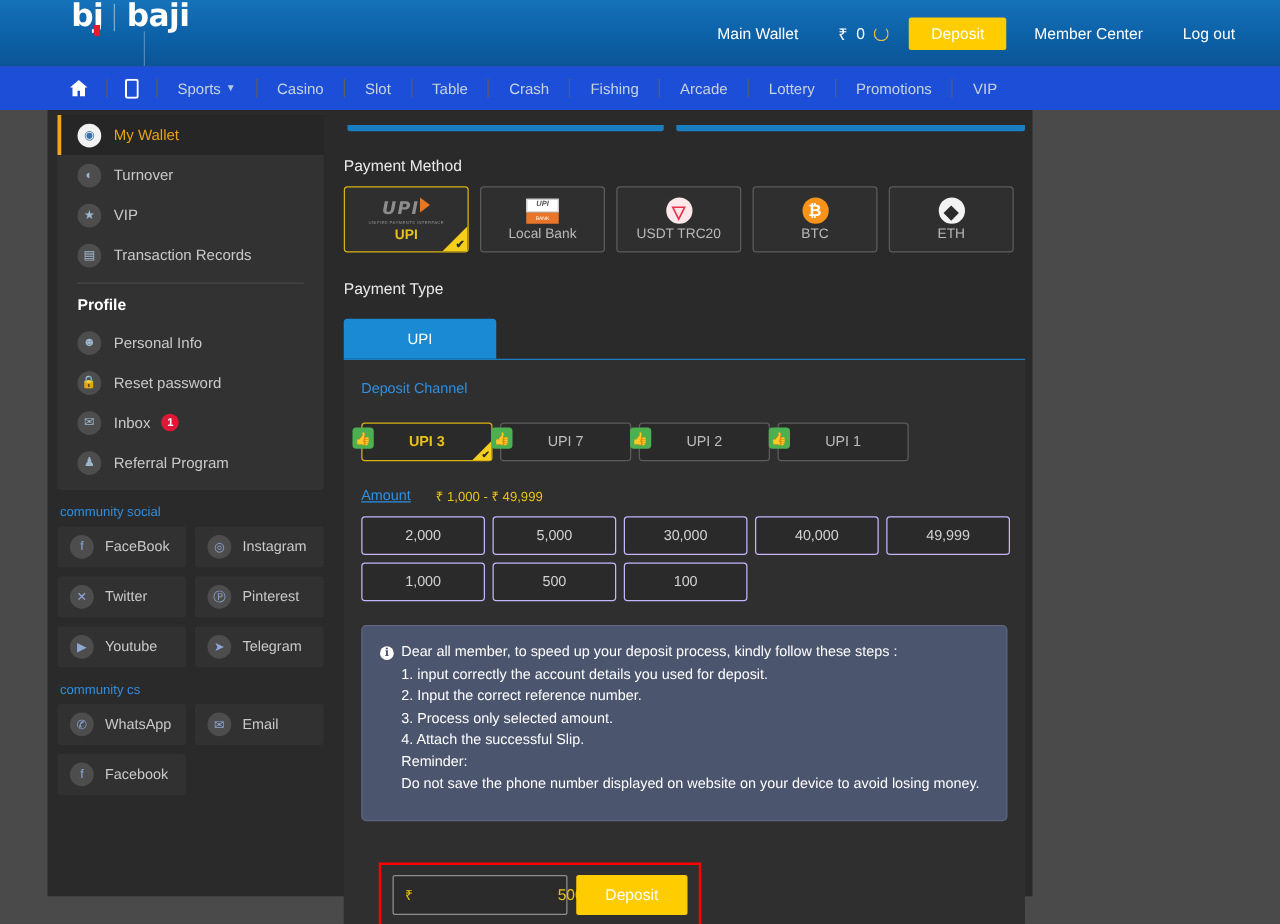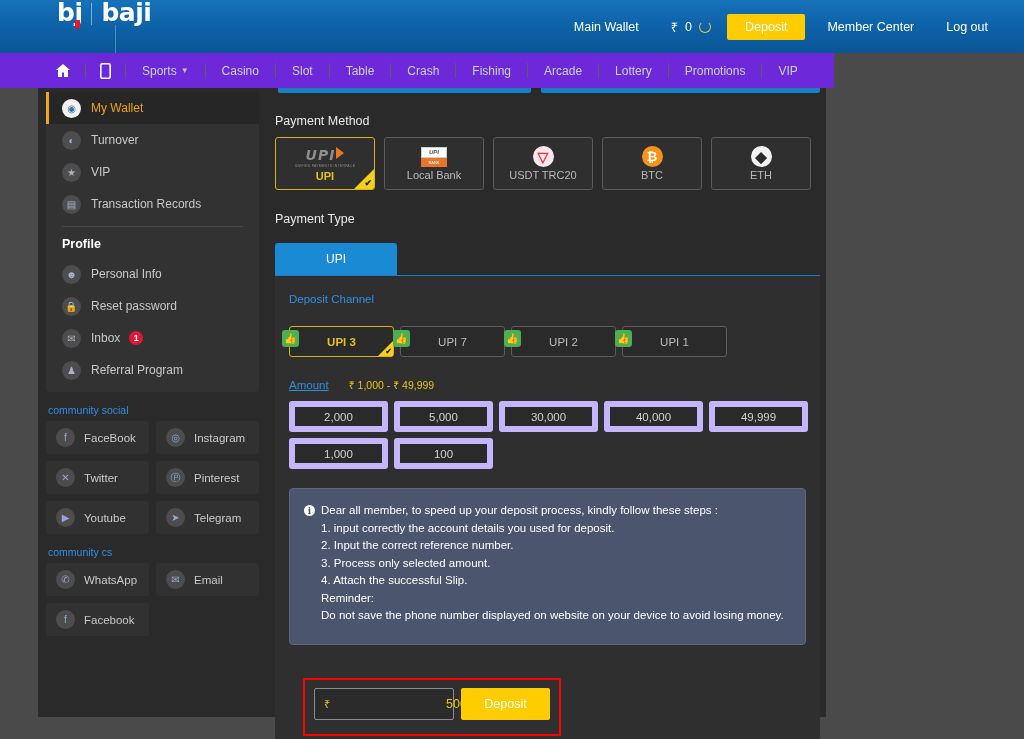--- a/index.html
+++ b/index.html
@@ -53,22 +53,22 @@
     display: inline-block;
   }
   .deposit-btn {
     background: #ffcc00; color: #ffffff; font-size: 12.5px;
     padding: 6px 18px; border: none; border-radius: 2px; cursor: pointer;
     font-family: "Liberation Sans", sans-serif; margin: 0 6px;
   }
 
   
   .navbar {
-    position: absolute; top: 53px; left: 0; width: 834px; height: 35px;
-    background: #6d28d9; display: flex; align-items: center;
+    position: absolute; top: 53px; left: 0; width: 1024px; height: 35px;
+    background: #1d4ed8; display: flex; align-items: center;
   }
   .nav-icon-home { margin-left: 55px; cursor: pointer; display: flex; }
   .nav-icon-mob { cursor: pointer; display: flex; }
   .nav-div { width: 1px; height: 15px; background: #5d5d5d; margin: 0 14px; }
   .nav-item {
     color: #c7d3dc; font-size: 12px; cursor: pointer; white-space: nowrap;
     display: flex; align-items: center; gap: 4px;
   }
   .nav-item.spaced { margin: 0 2px; }
   .chev { font-size: 8px; opacity: 0.9; }
@@ -128,21 +128,21 @@
   }
   .comm-ic {
     width: 19px; height: 19px; border-radius: 50%; background: #4d4d4d;
     margin-right: 9px; display: flex; align-items: center; justify-content: center;
     font-size: 10px; color: #8fa8d8; flex-shrink: 0;
   }
   .comm-label { color: #c9c9c9; font-size: 11.5px; }
 
   
   .main-panel {
-    position: absolute; top: 88px; left: 275px; width: 545px; height: 629px;
+    position: absolute; top: 100px; left: 275px; width: 545px; height: 629px;
   }
   .stub-tabs { position: absolute; top: 0px; left: 0; width: 545px; height: 6px; }
   .stub-a { position: absolute; left: 3px; top: 0; width: 253px; height: 5px; background: #1a7fc1; border-radius: 0 0 2px 2px;}
   .stub-b { position: absolute; left: 266px; top: 0; width: 279px; height: 5px; background: #1a7fc1; border-radius: 0 0 2px 2px;}
 
   .sec-label { color: #e9e9e9; font-size: 12.5px; margin-bottom: 9px; }
 
   .pm-row { display: flex; gap: 9px; }
   .pm-tile {
     width: 100px; height: 53px; border: 1px solid #5c5c5c; border-radius: 3px;
@@ -220,21 +220,21 @@
   }
   .corner-tick-sm {
     position: absolute; right: 1px; bottom: 0px; color: #2a2a2a;
     font-size: 8px; font-weight: bold; line-height: 1;
   }
 
   .amt-head { display: flex; align-items: center; gap: 20px; margin: 21px 0 9px 0; }
   .amt-range { color: #e8c21a; font-size: 10.5px; }
   .amt-grid { display: grid; grid-template-columns: repeat(5, 99px); gap: 6px; }
   .amt-btn {
-    height: 31px; border: 6px solid #c4b5fd; border-radius: 3px;
+    height: 31px; border: 1px solid #c4b5fd; border-radius: 3px;
     background: #2a2a2a; color: #d2d2d2; font-size: 11.5px;
     display: flex; align-items: center; justify-content: center; cursor: pointer;
   }
 
   .info-box {
     margin-top: 19px; background: #4b556e; border: 1px solid #5c6781;
     border-radius: 4px; padding: 13px 14px 19px 14px;
   }
   .info-row { display: flex; gap: 6px; }
   .info-icon {
@@ -508,20 +508,21 @@
         <span class="amt-range">₹ 1,000 - ₹ 49,999</span>
       </div>
 
       <div class="amt-grid">
         <div class="amt-btn">2,000</div>
         <div class="amt-btn">5,000</div>
         <div class="amt-btn">30,000</div>
         <div class="amt-btn">40,000</div>
         <div class="amt-btn">49,999</div>
         <div class="amt-btn">1,000</div>
+        <div class="amt-btn">500</div>
         <div class="amt-btn">100</div>
       </div>
 
       <div class="info-box">
         <div class="info-row">
           <span class="info-icon">i</span>
           <span class="info-line">Dear all member, to speed up your deposit process, kindly follow these steps :</span>
         </div>
         <div class="info-line info-sub">1. input correctly the account details you used for deposit.</div>
         <div class="info-line info-sub">2. Input the correct reference number.</div>

